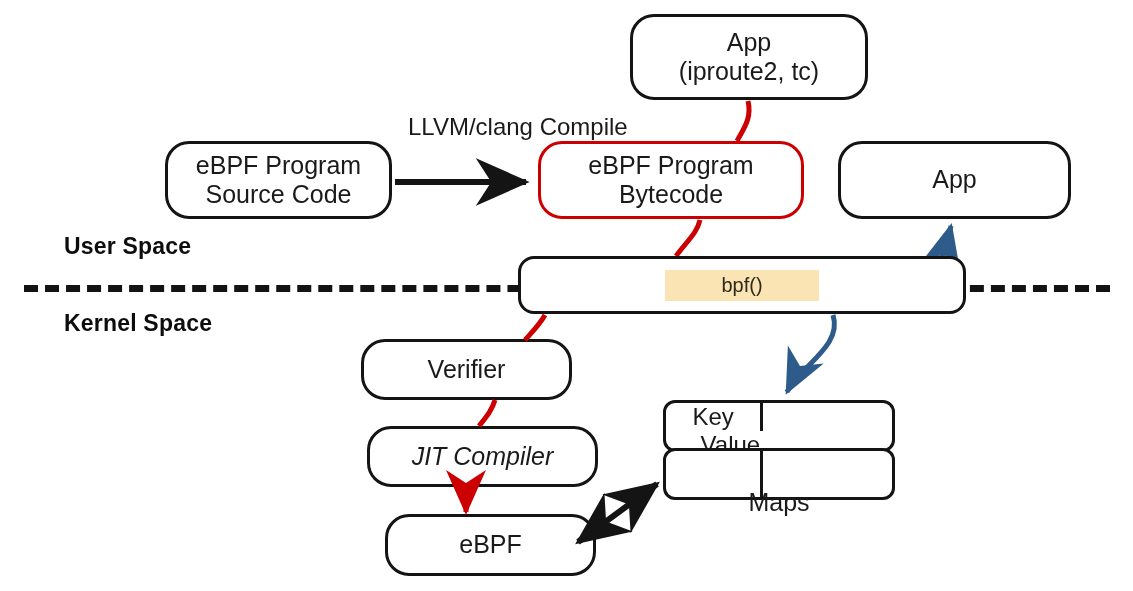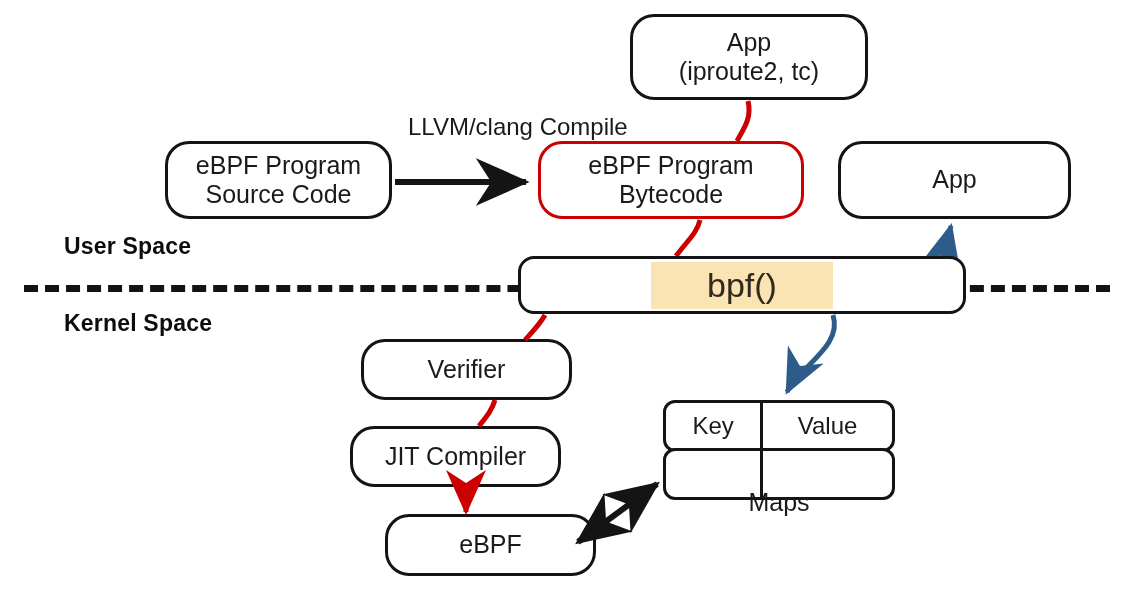--- a/index.html
+++ b/index.html
@@ -45,21 +45,21 @@
     border: 3px solid #141414;
     border-radius: 16px;
     display: flex;
     align-items: center;
     justify-content: center;
     z-index: 6;
   }
   .hl {
     background: #fbe4b4;
     color: #2e2a1c;
-    font-size: 34px;
+    font-size: 20px;
     padding: 4px 56px;
     white-space: nowrap;
   }
 
   .space-label {
     position: absolute;
     font-weight: bold;
     font-size: 23px;
     color: #0d0d0d;
     letter-spacing: 0.2px;
@@ -178,34 +178,34 @@
   </div>
 
   <div class="node" style="left:838px; top:141px; width:233px; height:78px;">
     <span class="ln">App</span>
   </div>
 
   <div class="node" style="left:361px; top:339px; width:211px; height:61px;">
     <span class="ln">Verifier</span>
   </div>
 
-  <div class="node" style="left:350px; top:426px; width:211px; height:61px;">
+  <div class="node" style="left:367px; top:426px; width:231px; height:61px;font-style:italic;">
     <span class="ln">JIT Compiler</span>
   </div>
 
   <div class="node" style="left:361px; top:514px; width:211px; height:62px;margin-left:24px;">
     <span class="ln">eBPF</span>
   </div>
 
   <div class="bar" style="left:518px; top:256px; width:448px; height:58px;">
     <span class="hl">bpf()</span>
   </div>
 
   <div class="maps" style="left:663px; top:400px; width:232px; height:100px;">
-    <div class="maps-row" style="top:0; height:52px;">
+    <div class="maps-row" style="top:0; height:52px;flex-direction:column;">
       <div class="maps-cell k">Key</div>
       <div class="maps-cell v">Value</div>
     </div>
     <div class="maps-row" style="top:48px; height:52px;">
       <div class="maps-cell k"></div>
       <div class="maps-cell v"></div>
     </div>
   </div>
 
   <div class="caption" style="left:663px; top:488px; width:232px;">Maps</div>

